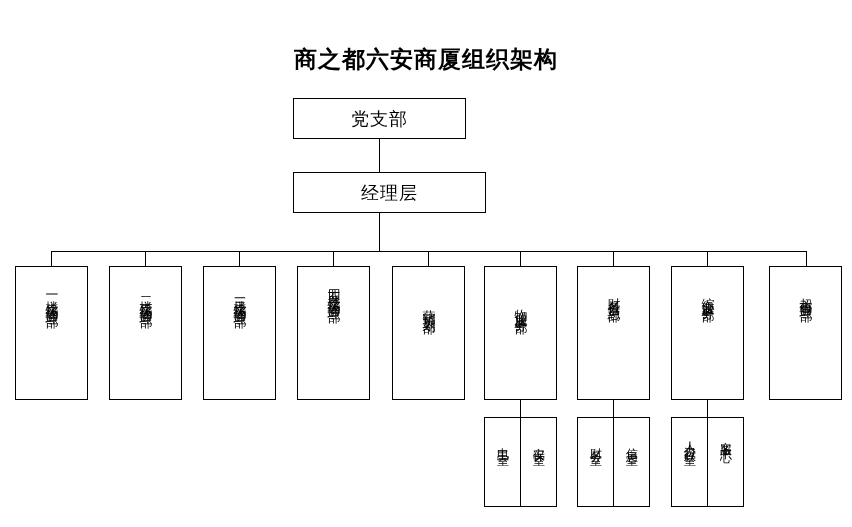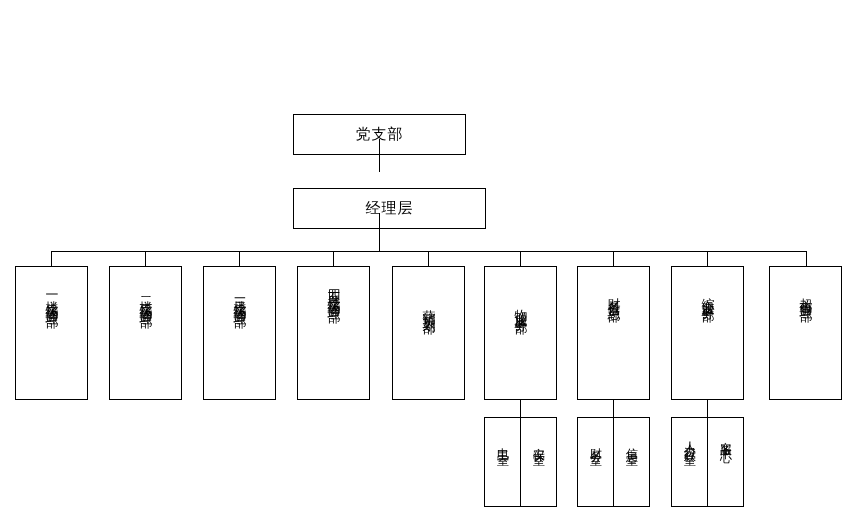--- a/index.html
+++ b/index.html
@@ -35,23 +35,22 @@
   .node {
     position: absolute;
     box-sizing: border-box;
     border: 1px solid #000000;
     background: #ffffff;
   }
   .node-h {               
     display: flex;
     align-items: center;
     justify-content: center;
-    font-size: 15px;
+    font-size: 18px;
     letter-spacing: 1px;
-    margin-top: 16px;
   }
   .node-v {               
     display: flex;
     align-items: flex-start;
     justify-content: center;
     padding-top: 20px;
   }
   .vtext {
     writing-mode: vertical-rl;
     text-orientation: upright;
@@ -83,20 +82,21 @@
     position: absolute;
     height: 1px;
     background: #000000;
   }
 </style>
 </head>
 <body>
 
 <div id="canvas">
 
+  <div id="chart-title">商之都六安商厦组织架构</div>
 
   <div class="node node-h" style="left:293px; top:98px; width:173px; height:41px;">
     <span>党支部</span>
   </div>
 
   <div class="line-v" style="left:379px; top:139px; height:33px;"></div>
 
   <div class="node node-h" style="left:293px; top:172px; width:193px; height:41px;">
     <span>经理层</span>
   </div>

